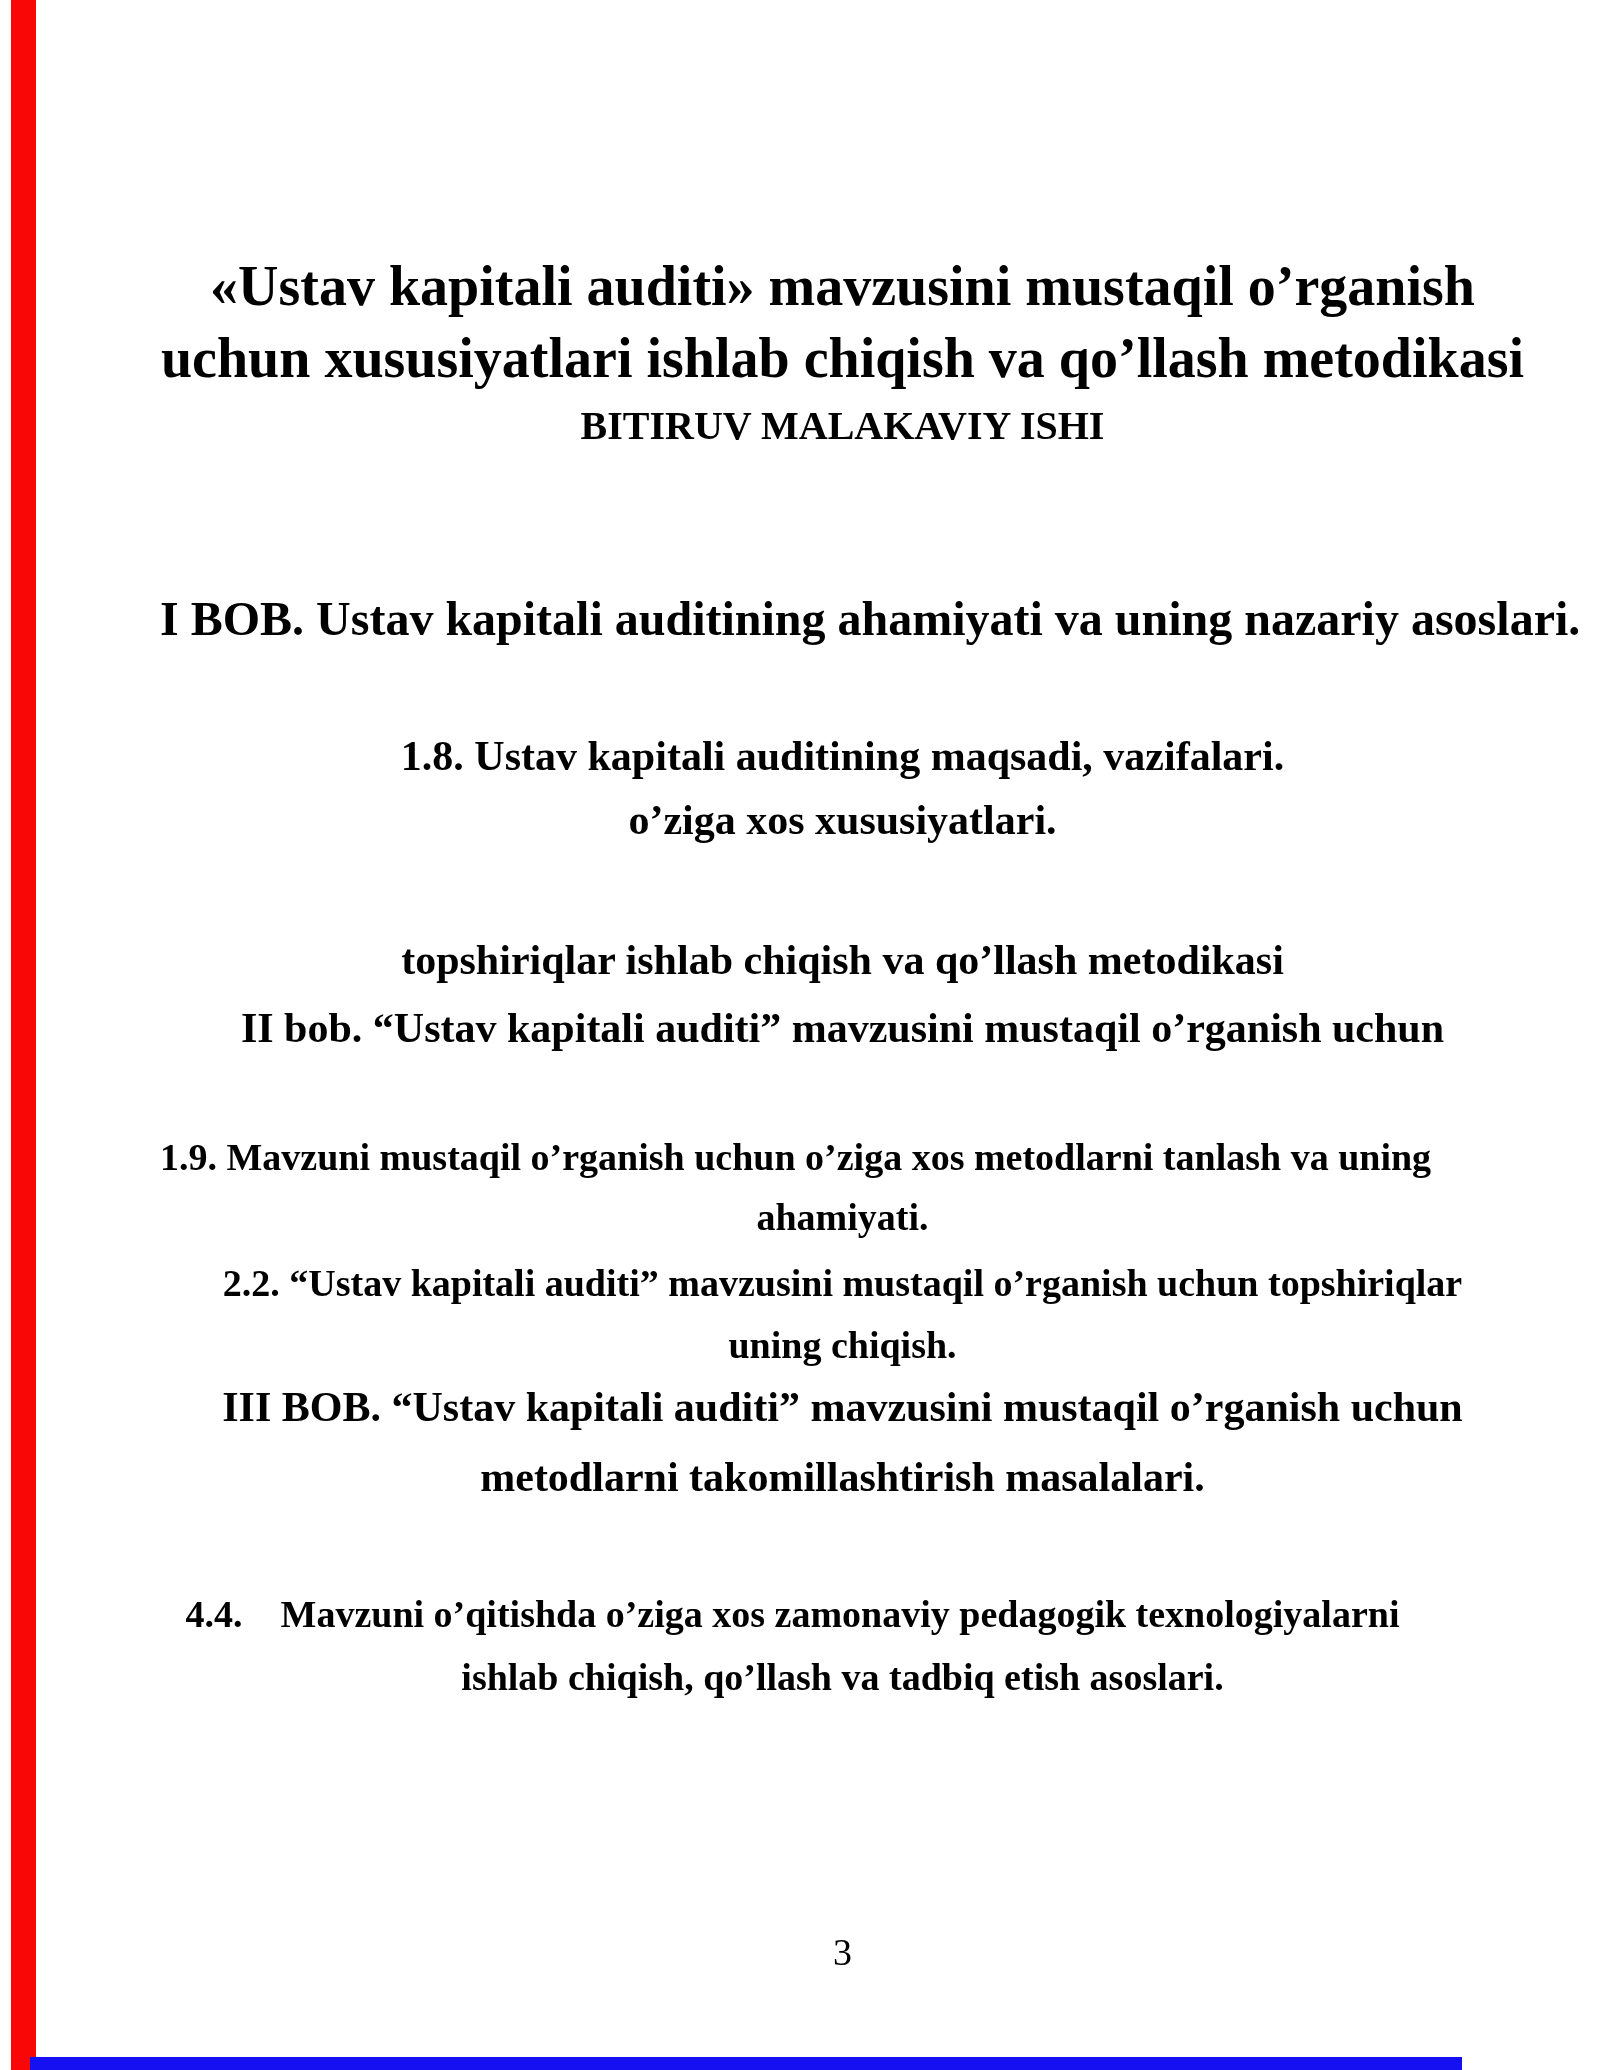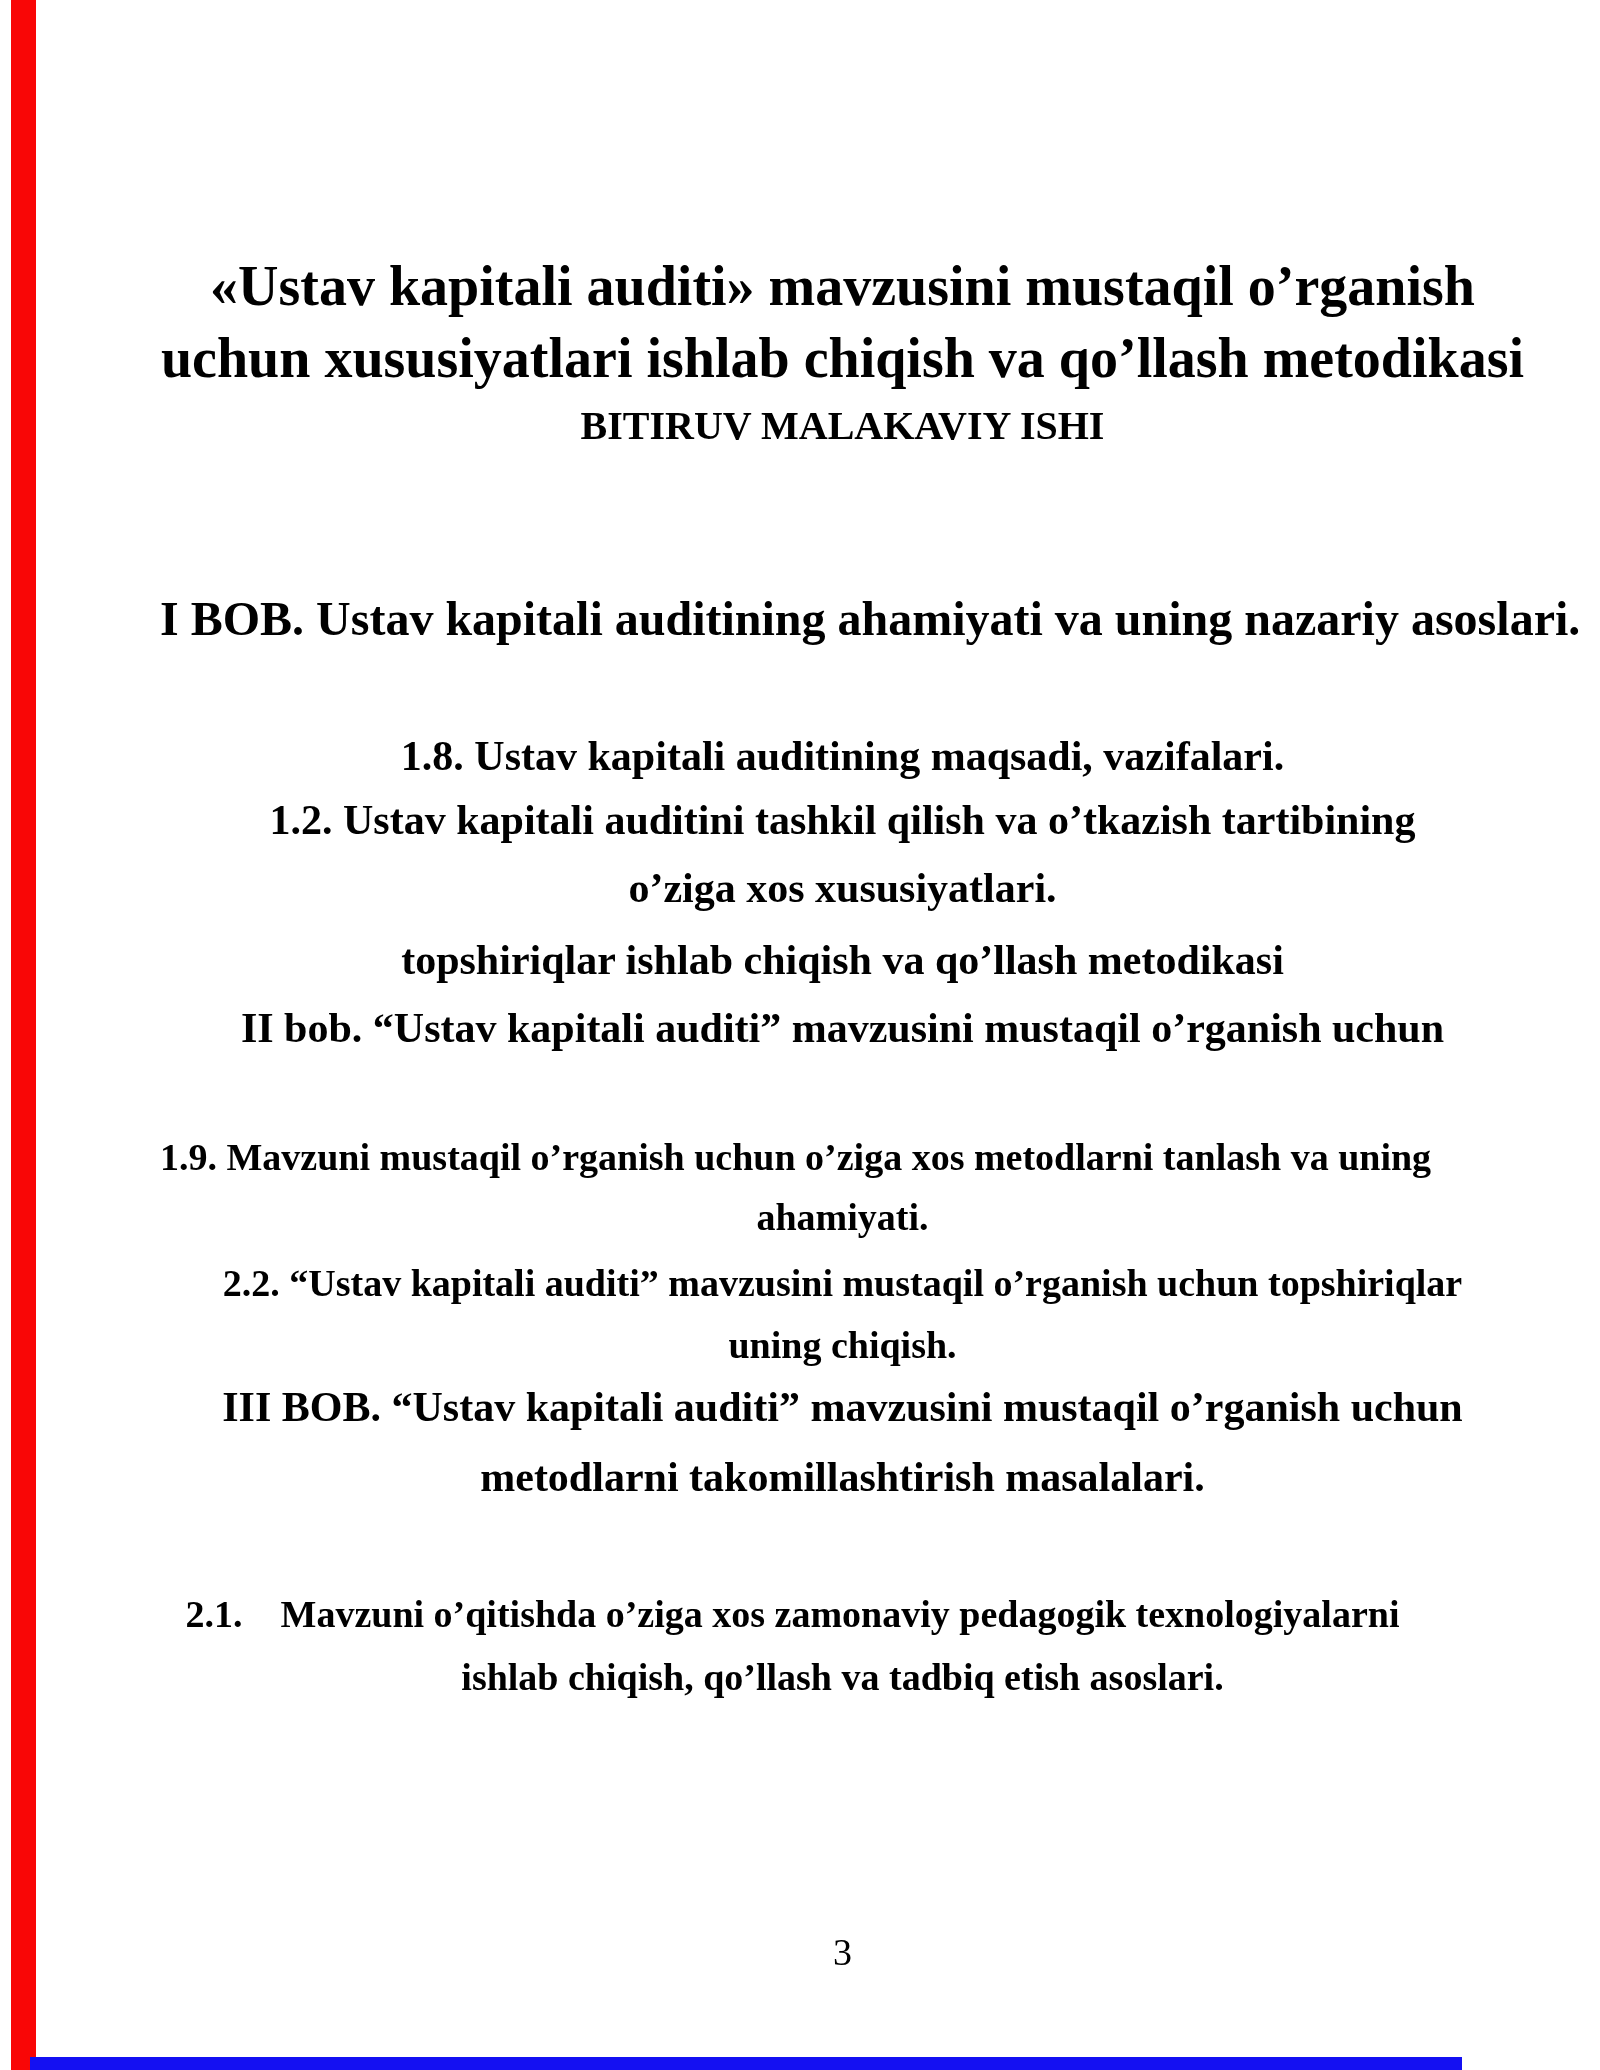--- a/index.html
+++ b/index.html
@@ -84,21 +84,20 @@
 
   <div class="block ch1">
     <div class="line">I BOB. Ustav kapitali auditining ahamiyati va uning nazariy asoslari.</div>
   </div>
 
   <div class="block s11">
     <div class="line">1.8. Ustav kapitali auditining maqsadi, vazifalari.</div>
   </div>
 
   <div class="block s12">
-    <div class="line">1.2. Ustav kapitali auditini tashkil qilish va o’tkazish tartibining</div>
     <div class="line">o’ziga xos xususiyatlari.</div>
   </div>
 
   <div class="block ch2">
     <div class="line">topshiriqlar ishlab chiqish va qo’llash metodikasi</div>
     <div class="line">II bob. “Ustav kapitali auditi” mavzusini mustaqil o’rganish uchun</div>
   </div>
 
   <div class="block s21">
     <div class="line shift-a">1.9. Mavzuni mustaqil o’rganish uchun o’ziga xos metodlarni tanlash va uning</div>
@@ -109,21 +108,21 @@
     <div class="line">2.2. “Ustav kapitali auditi” mavzusini mustaqil o’rganish uchun topshiriqlar</div>
     <div class="line">uning chiqish.</div>
   </div>
 
   <div class="block ch3">
     <div class="line">III BOB. “Ustav kapitali auditi” mavzusini mustaqil o’rganish uchun</div>
     <div class="line">metodlarni takomillashtirish masalalari.</div>
   </div>
 
   <div class="block s31">
-    <div class="line shift-b"><span>2.1.</span><span class="numgap"></span><span>Mavzuni o’qitishda o’ziga xos zamonaviy pedagogik texnologiyalarni</span></div>
+    <div class="line shift-b"><span>4.4.</span><span class="numgap"></span><span>Mavzuni o’qitishda o’ziga xos zamonaviy pedagogik texnologiyalarni</span></div>
     <div class="line">ishlab chiqish, qo’llash va tadbiq etish asoslari.</div>
   </div>
 
   <div class="block pagenum">
     <div class="line">3</div>
   </div>
 
 </div>
 
 </body></html>

